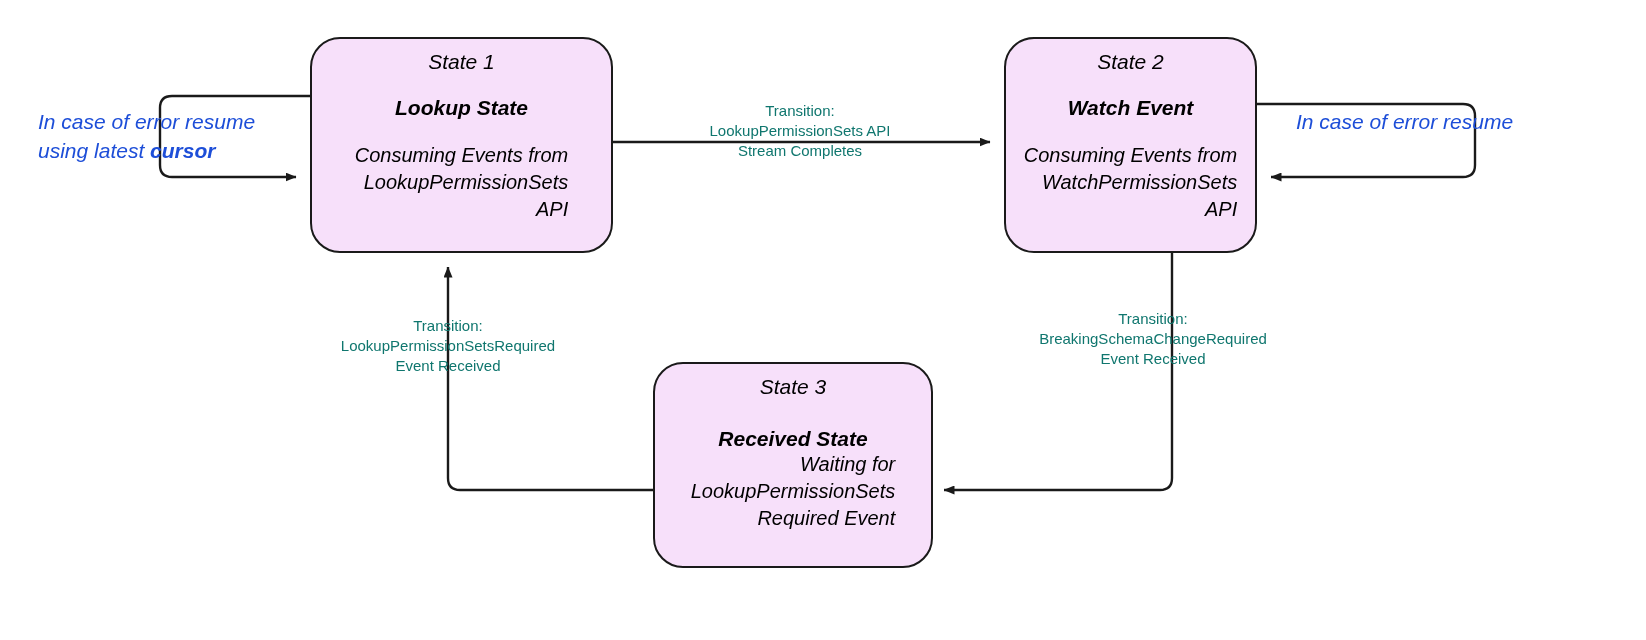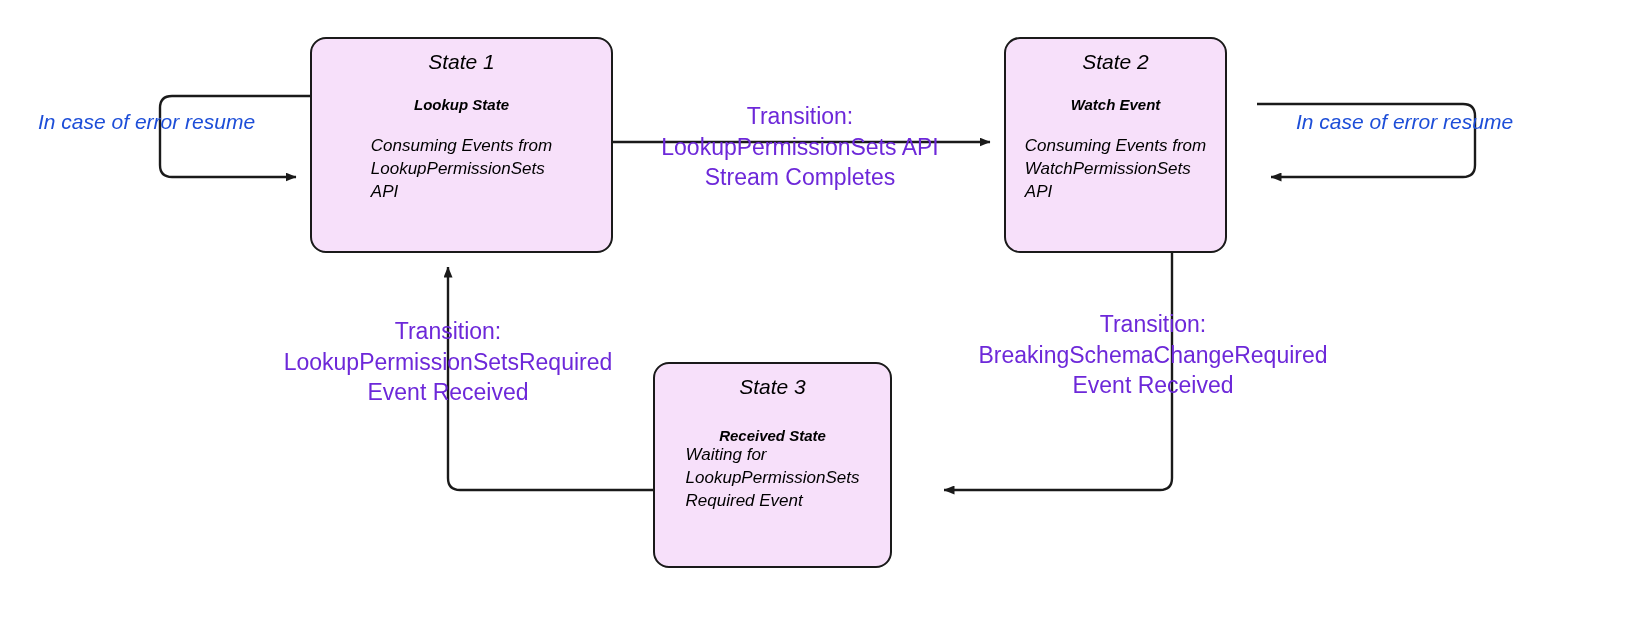--- a/index.html
+++ b/index.html
@@ -25,62 +25,62 @@
     height: 640px;
     pointer-events: none;
   }
 
   
   .state-box {
     position: absolute;
     box-sizing: border-box;
     background: #f7e0fa;
     border: 2px solid #1a1a1a;
-    border-radius: 16px;
+    border-radius: 30px;
     display: flex;
     flex-direction: column;
     align-items: center;
-    text-align: left;
+    text-align: right;
     color: #000000;
   }
   .state-index {
     font-style: italic;
     font-size: 21px;
     line-height: 1.15;
   }
   .state-name {
     font-style: italic;
     font-weight: bold;
-    font-size: 15px;
+    font-size: 21px;
     line-height: 1.15;
   }
   .state-desc {
     font-style: italic;
-    font-size: 17px;
+    font-size: 20px;
     line-height: 1.35;
     white-space: pre-line;
   }
 
   #state1 { left: 310px; top: 37px;  width: 303px; height: 216px; padding-top: 11px; }
-  #state2 { left: 1004px; top: 37px; width: 223px; height: 216px; padding-top: 11px; }
-  #state3 { left: 653px; top: 362px; width: 239px; height: 206px; padding-top: 11px; }
+  #state2 { left: 1004px; top: 37px; width: 253px; height: 216px; padding-top: 11px; }
+  #state3 { left: 653px; top: 362px; width: 280px; height: 206px; padding-top: 11px; }
 
   #state1 .state-name { margin-top: 22px; }
   #state1 .state-desc { margin-top: 22px; }
   #state2 .state-name { margin-top: 22px; }
   #state2 .state-desc { margin-top: 22px; }
   #state3 .state-name { margin-top: 28px; }
   #state3 .state-desc { }
 
   
   .edge-label {
     position: absolute;
-    font-size: 23px;
+    font-size: 15px;
     line-height: 1.33;
-    color: #6d28d9;
+    color: #0f766e;
     text-align: center;
     white-space: pre-line;
   }
   .loop-label {
     position: absolute;
     font-size: 21px;
     font-style: italic;
     line-height: 1.38;
     color: #1d4ed8;
     white-space: nowrap;
@@ -135,20 +135,21 @@
   <div class="state-box" id="state3">
     <div class="state-index">State 3</div>
     <div class="state-name">Received State</div>
     <div class="state-desc">Waiting for
 LookupPermissionSets
 Required Event</div>
   </div>
 
   <div class="loop-label" id="label-loop-left">
     <div>In case of error resume</div>
+    <div><span>using latest </span><b>cursor</b></div>
   </div>
 
   <div class="loop-label" id="label-loop-right">
     <div>In case of error resume</div>
   </div>
 
   <div class="edge-label" id="label-t1">Transition:
 LookupPermissionSets API
 Stream Completes</div>
   <div class="edge-label" id="label-t2">Transition:

